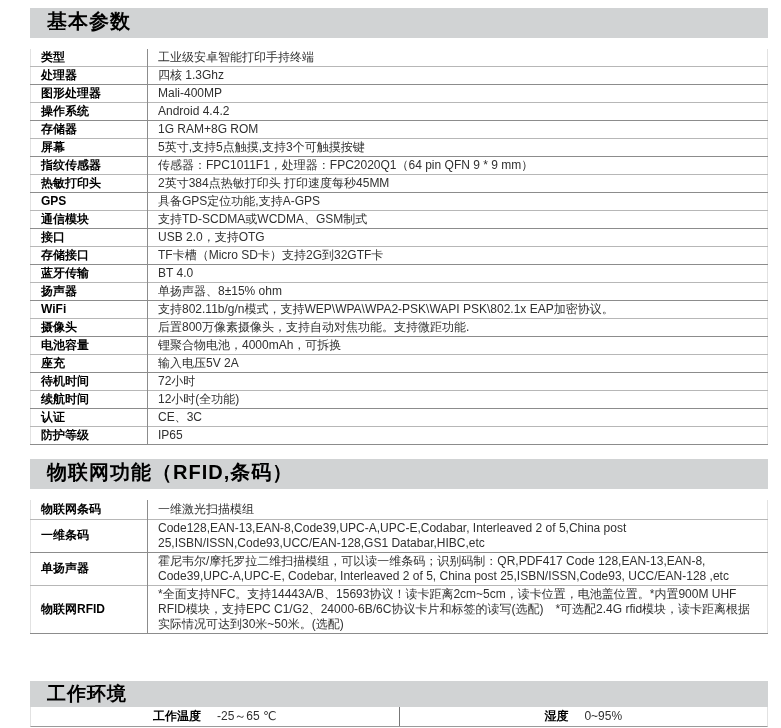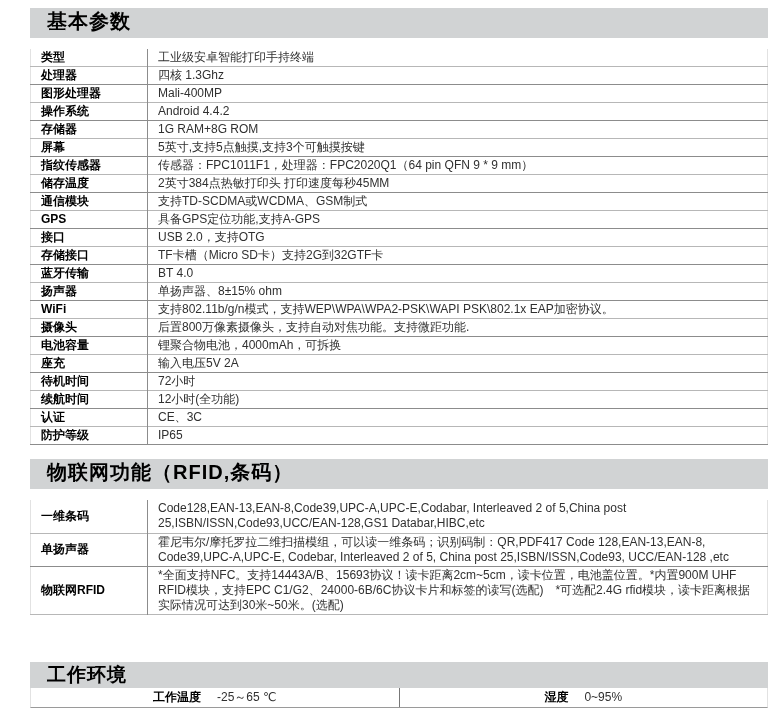--- a/index.html
+++ b/index.html
@@ -77,32 +77,32 @@
           </tr>
         <tr class="h17">
             <td class="lab">屏幕</td>
             <td>5英寸,支持5点触摸,支持3个可触摸按键</td>
           </tr>
         <tr class="h17">
             <td class="lab">指纹传感器</td>
             <td>传感器：FPC1011F1，处理器：FPC2020Q1（64 pin QFN 9 * 9 mm）</td>
           </tr>
         <tr class="h17">
-            <td class="lab">储存温度</td>
+            <td class="lab">热敏打印头</td>
             <td>2英寸384点热敏打印头 打印速度每秒45MM</td>
+          </tr>
+        <tr class="h17">
+            <td class="lab">GPS</td>
+            <td>具备GPS定位功能,支持A-GPS</td>
           </tr>
         <tr class="h17">
             <td class="lab">通信模块</td>
             <td>支持TD-SCDMA或WCDMA、GSM制式</td>
           </tr>
         <tr class="h17">
-            <td class="lab">GPS</td>
-            <td>具备GPS定位功能,支持A-GPS</td>
-          </tr>
-        <tr class="h17">
             <td class="lab">接口</td>
             <td>USB 2.0，支持OTG</td>
           </tr>
         <tr class="h17">
             <td class="lab">存储接口</td>
             <td>TF卡槽（Micro SD卡）支持2G到32GTF卡</td>
           </tr>
         <tr class="h17">
             <td class="lab">蓝牙传输</td>
             <td>BT 4.0</td>
@@ -146,20 +146,24 @@
       </tbody>
     </table>
 
     <div class="gap14"></div>
 
     <div class="bar">
       <span>物联网功能（RFID,条码）</span>
     </div>
     <table class="spec">
       <tbody>
+        <tr class="h19">
+            <td class="lab">物联网条码</td>
+            <td>一维激光扫描模组</td>
+          </tr>
         <tr class="h33">
             <td class="lab">一维条码</td>
             <td>Code128,EAN-13,EAN-8,Code39,UPC-A,UPC-E,Codabar, Interleaved 2 of 5,China post 25,ISBN/ISSN,Code93,UCC/EAN-128,GS1 Databar,HIBC,etc</td>
           </tr>
         <tr class="h33">
             <td class="lab">单扬声器</td>
             <td>霍尼韦尔/摩托罗拉二维扫描模组，可以读一维条码；识别码制：QR,PDF417 Code 128,EAN-13,EAN-8, Code39,UPC-A,UPC-E, Codebar, Interleaved 2 of 5, China post 25,ISBN/ISSN,Code93, UCC/EAN-128 ,etc</td>
           </tr>
         <tr class="h43">
             <td class="lab">物联网RFID</td>

